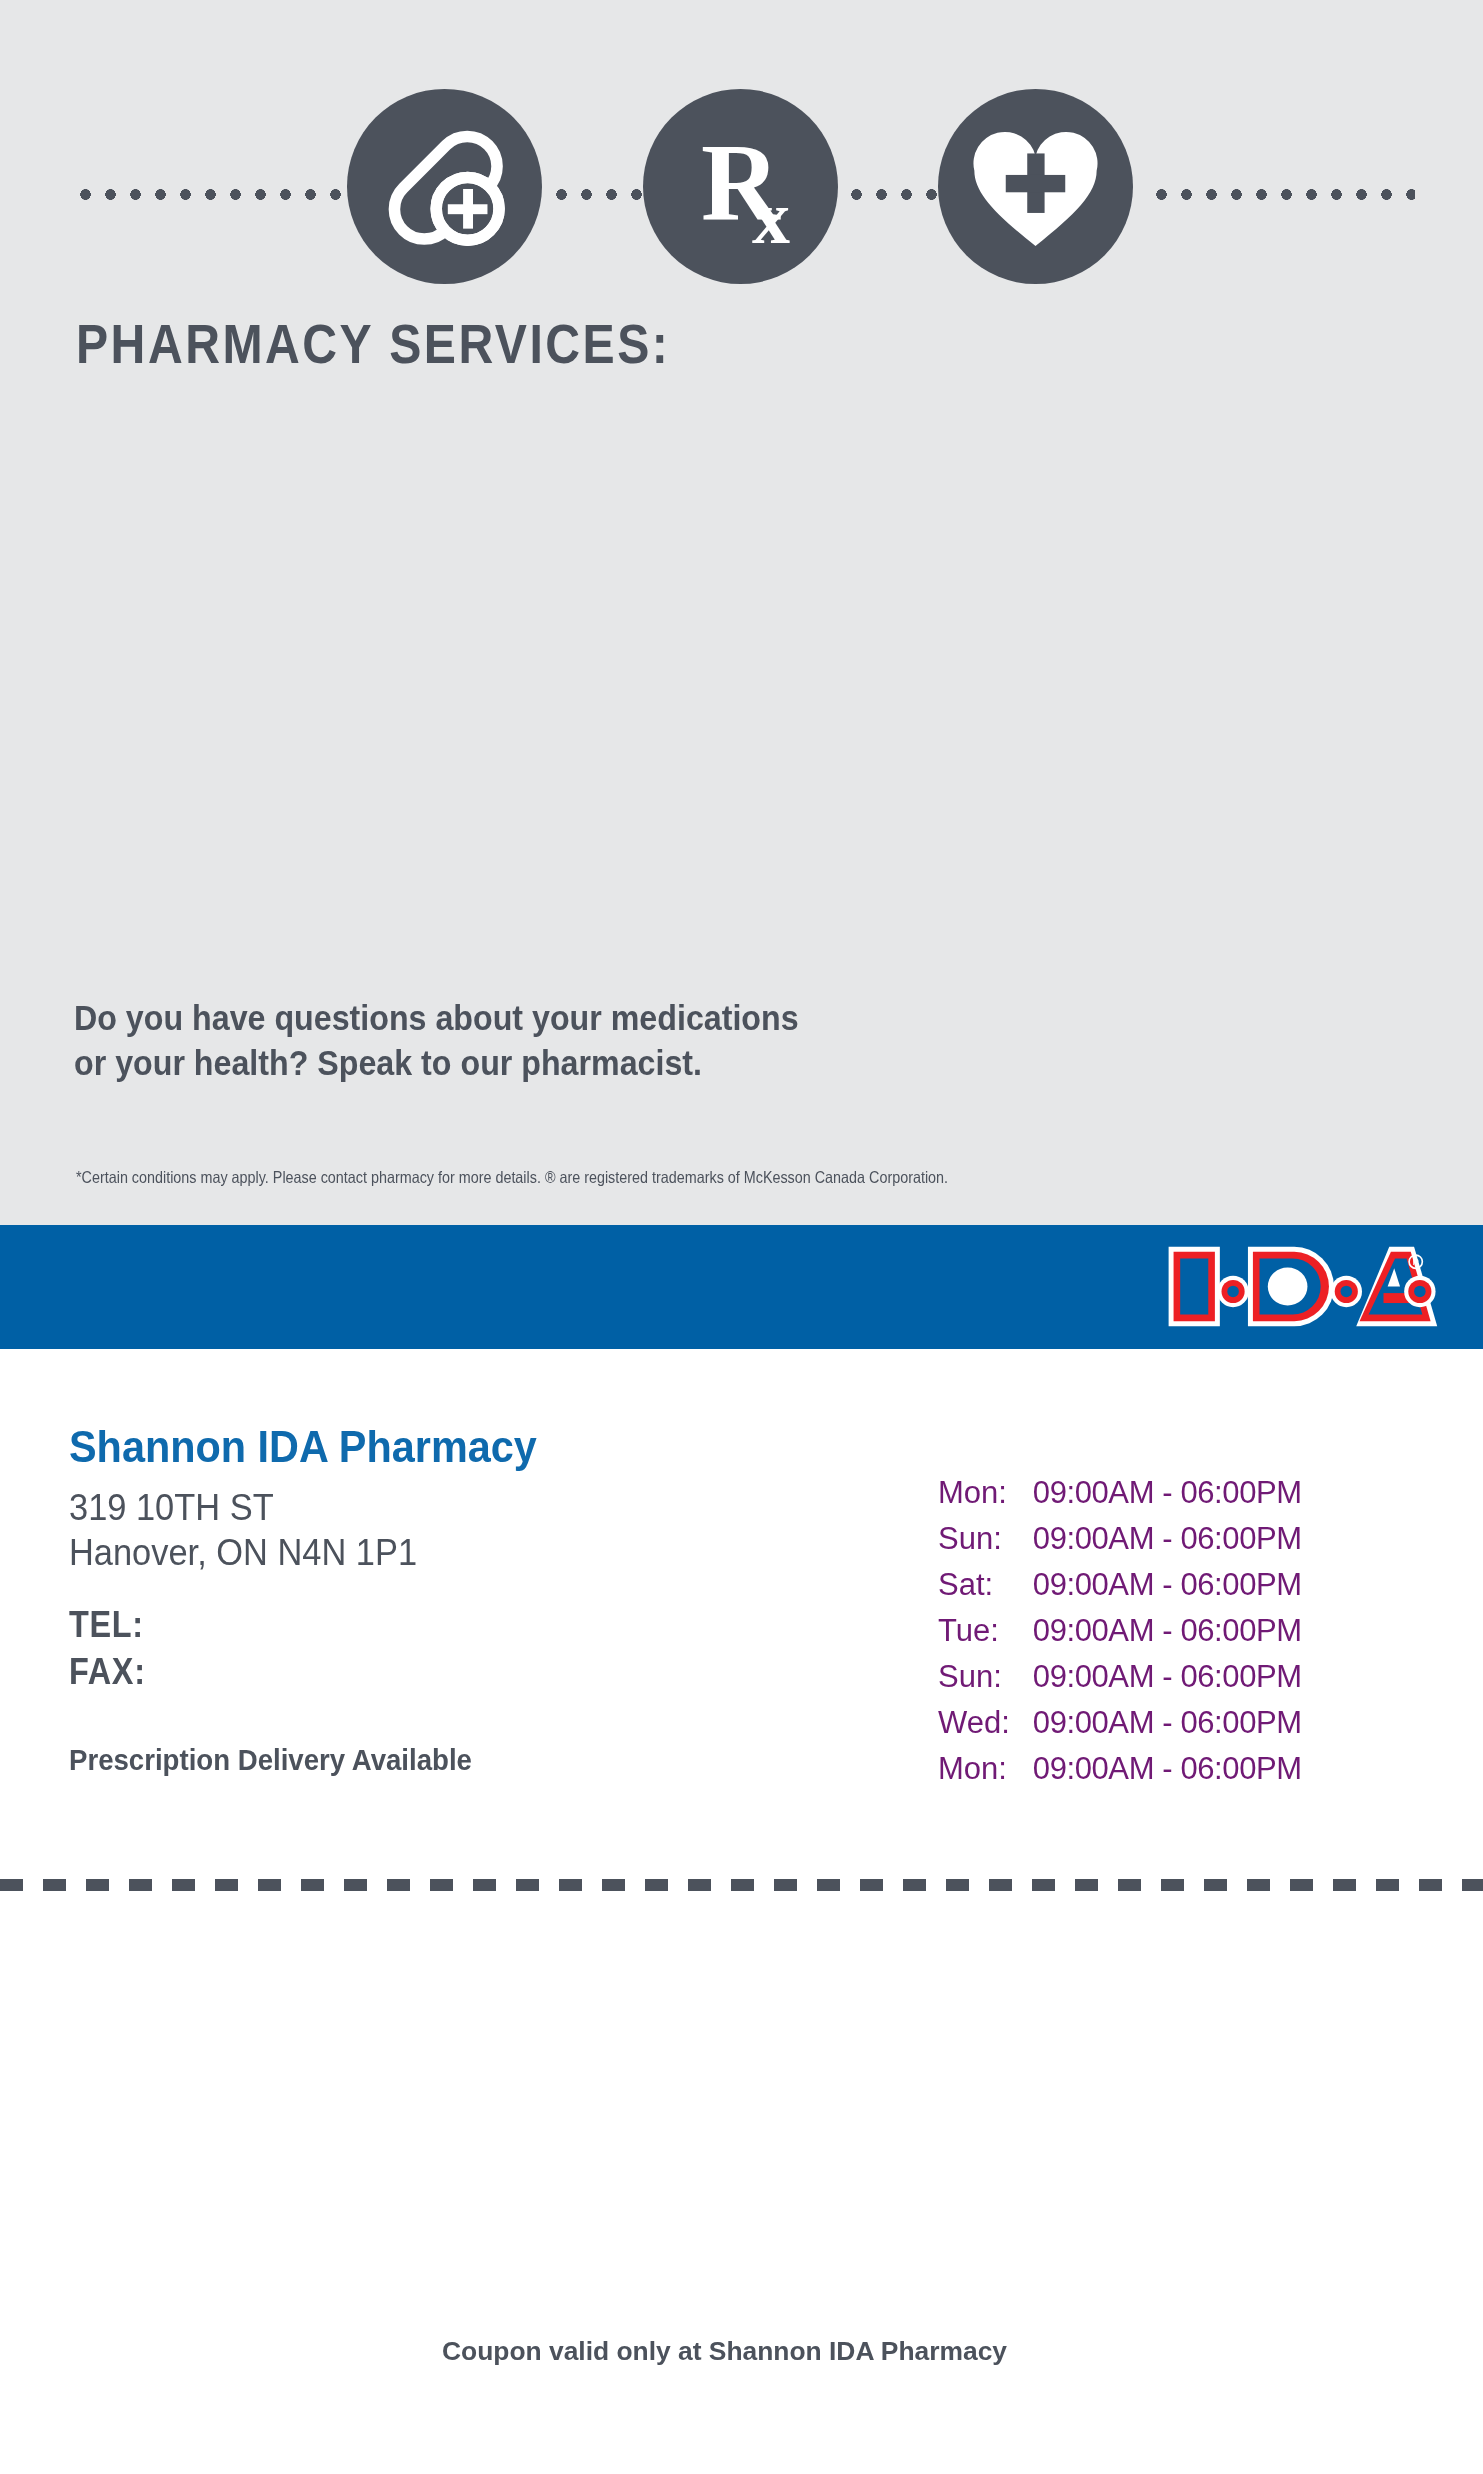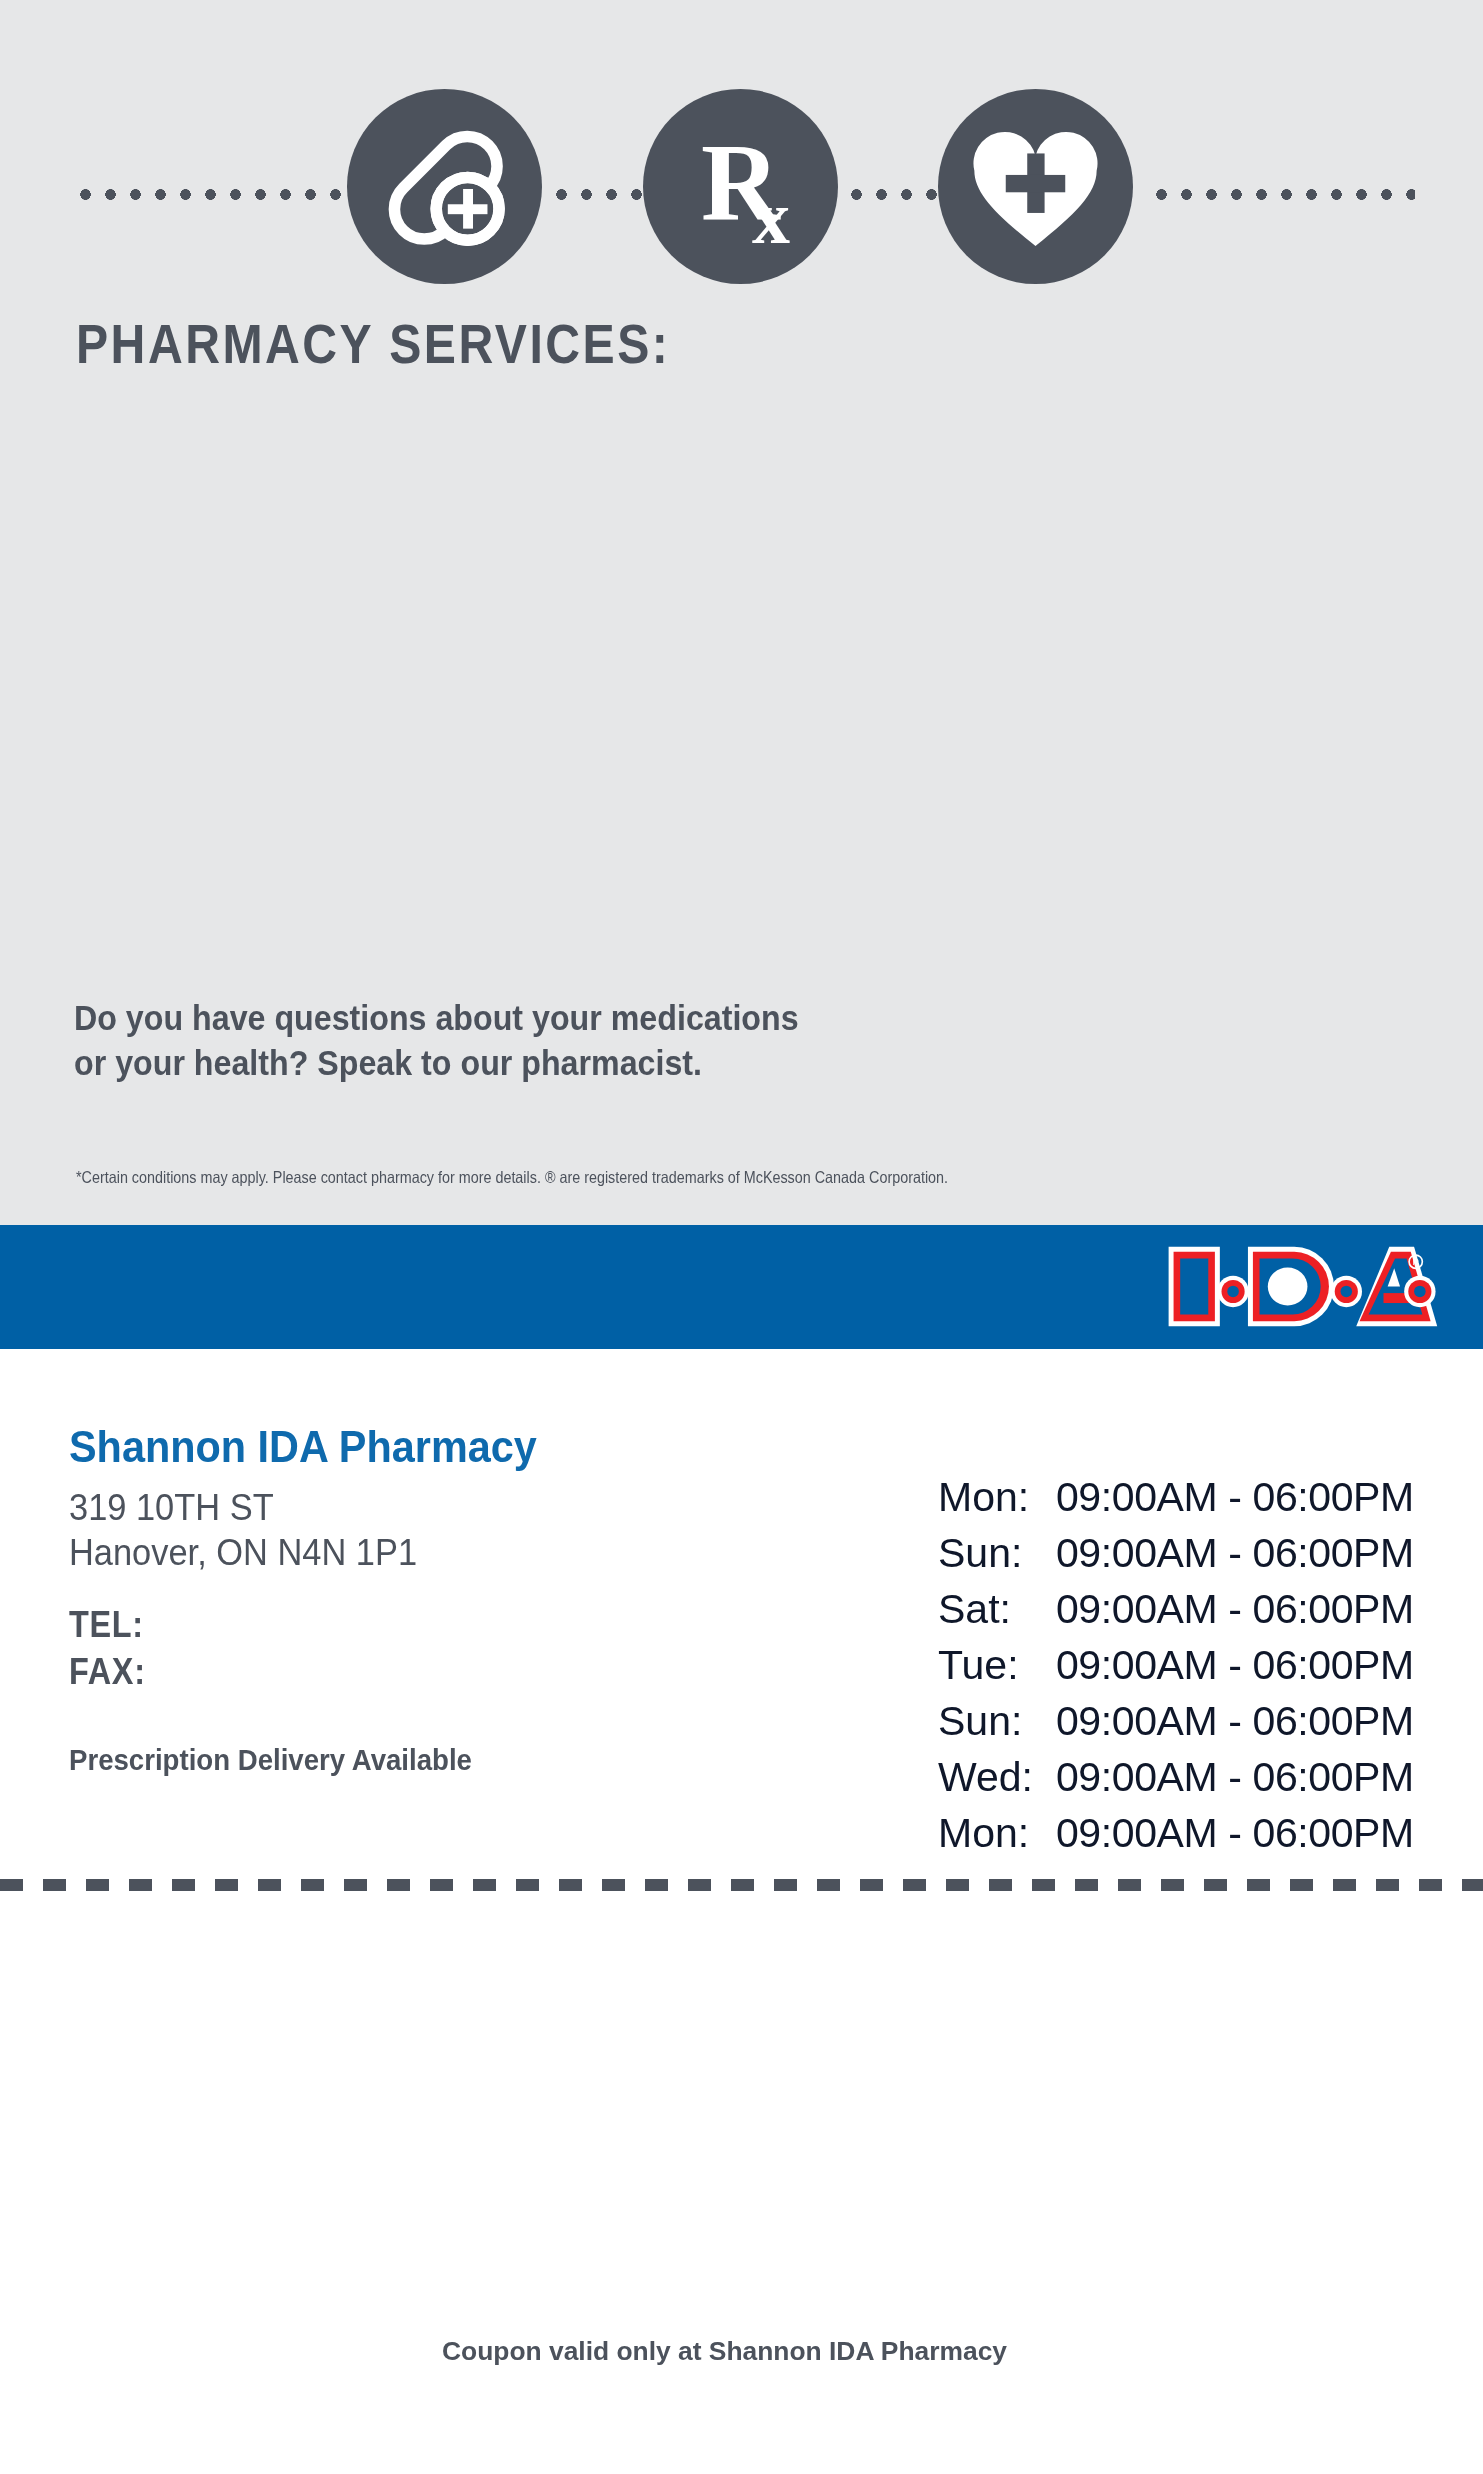--- a/index.html
+++ b/index.html
@@ -181,22 +181,22 @@
     transform: scaleX(0.92);
     transform-origin: left top;
   }
 
   
   .hours-table {
     position: absolute;
     left: 938px;
     top: 1477px;
     border-collapse: collapse;
-    color: #0f172a;
-    font-size: 41px;
+    color: #701a75;
+    font-size: 31px;
     line-height: 1;
   }
   .hours-table td {
     padding: 0 0 15px 0;
     vertical-align: baseline;
     white-space: nowrap;
   }
   .hours-table td.day { padding-right: 23px; }
   .hours-table td.time { letter-spacing: -0.4px; }
 

